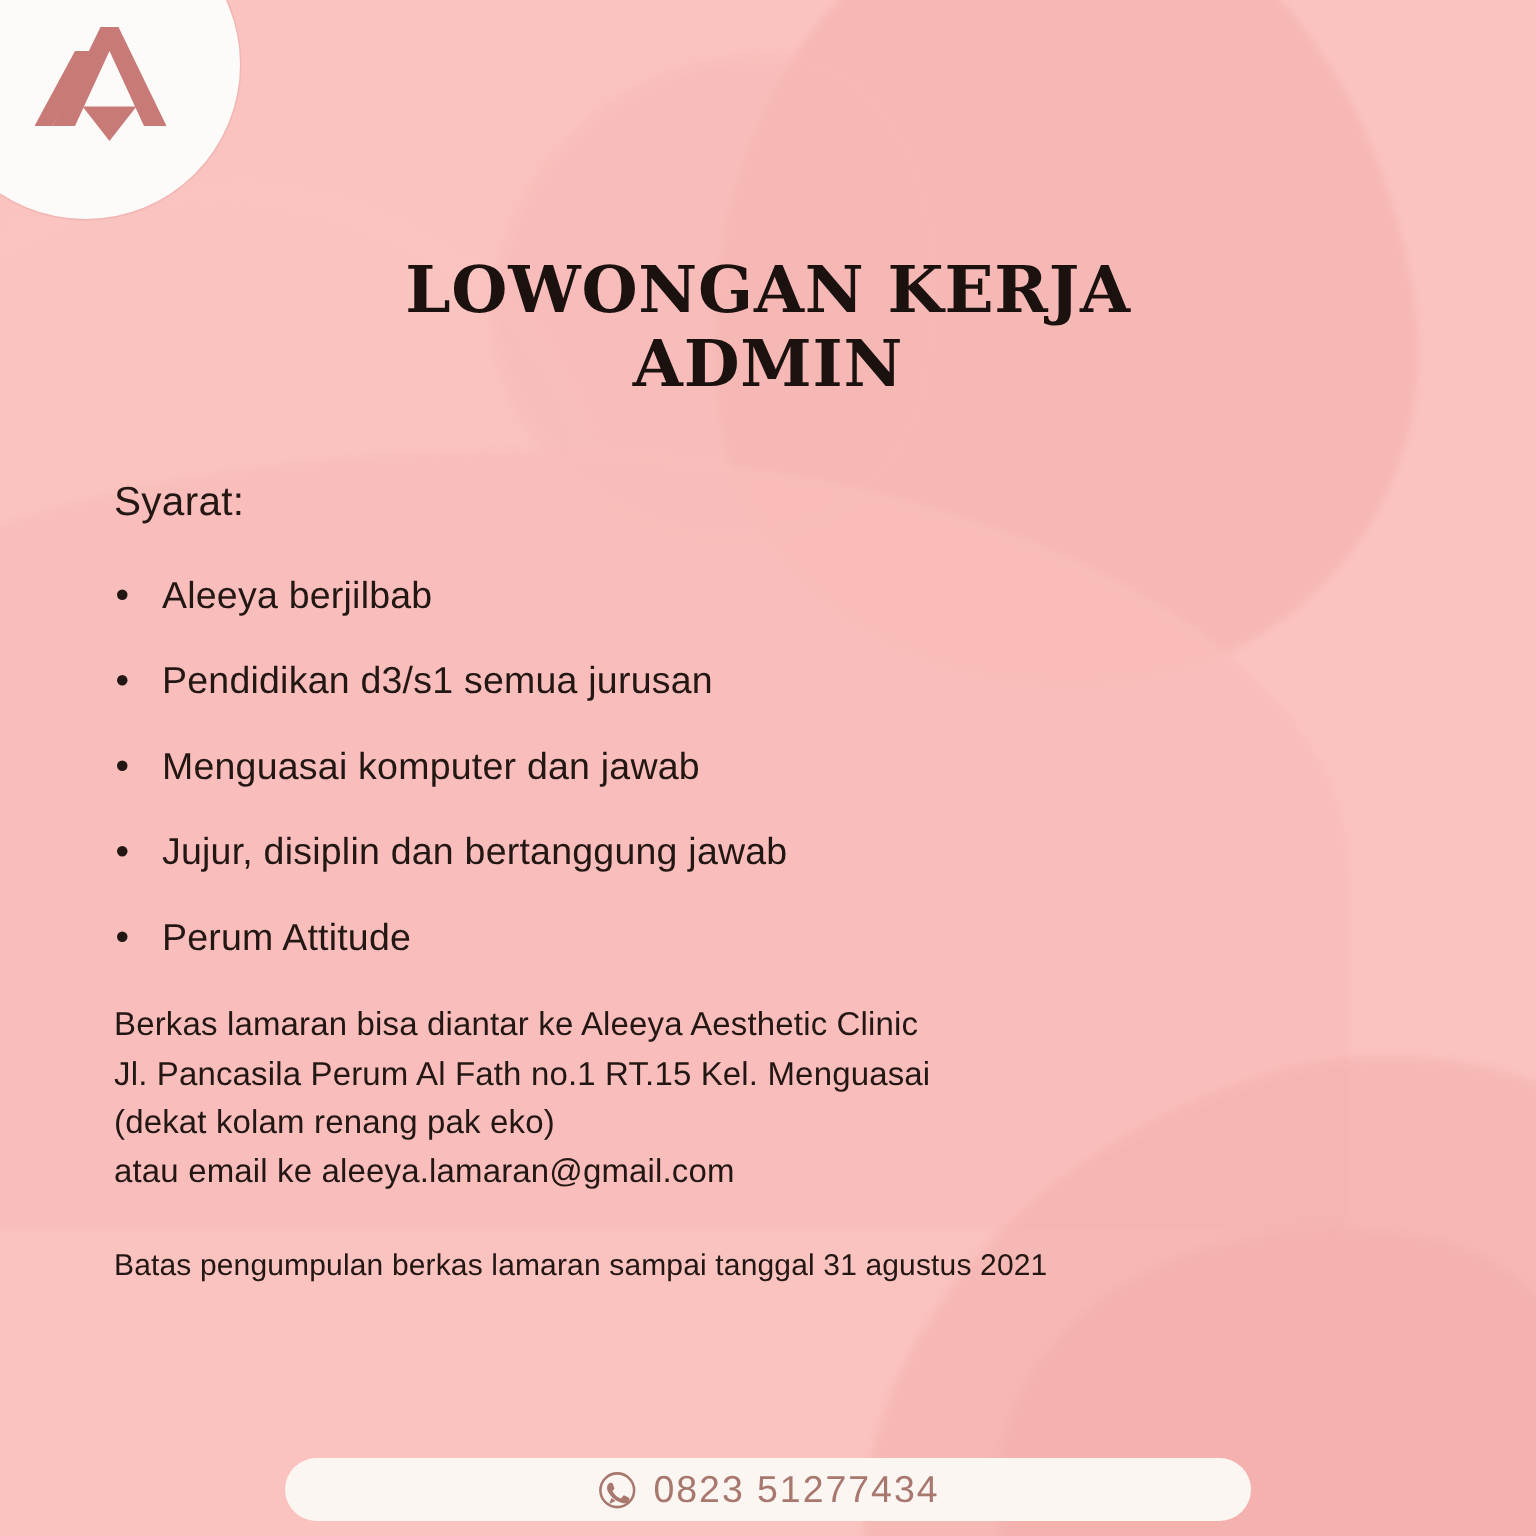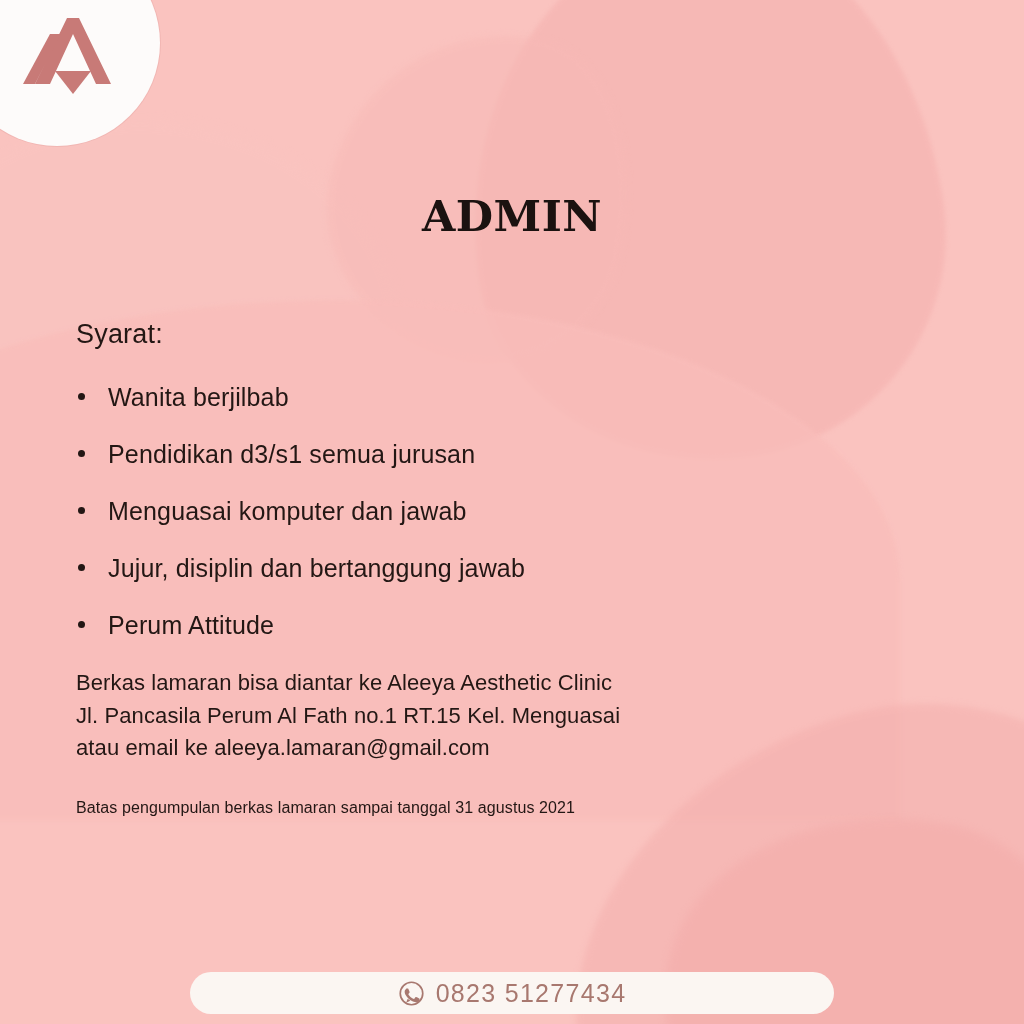--- a/index.html
+++ b/index.html
@@ -133,21 +133,21 @@
     font-weight: 700;
     letter-spacing: .5px;
     line-height: 1.05;
     margin: 0;
   }
   .title-line2 {
     font-size: 43px;
     font-weight: 700;
     letter-spacing: .5px;
     line-height: 1.05;
-    margin: 22px 0 0 0;
+    margin: 4px 0 0 0;
   }
 
   
   .content {
     position: absolute;
     left: 76px;
     top: 318px;
     right: 60px;
     color: #231714;
   }
@@ -183,21 +183,21 @@
   .address-block {
     margin-top: 22px;
     font-size: 22px;
     line-height: 1.48;
     letter-spacing: .1px;
   }
   .address-block div { white-space: pre; }
 
   .deadline {
     margin-top: 32px;
-    font-size: 16px;
+    font-size: 20px;
     line-height: 1.4;
     letter-spacing: .1px;
   }
 
   
   .footer-pill {
     position: absolute;
     left: 190px;
     top: 972px;
     width: 644px;
@@ -245,31 +245,32 @@
         <g fill="#C87A77">
           <path d="M44 2 L56 2 L88 68 L73 68 L50 18 L27 68 L12 68 Z"></path>
           <path d="M27 18 L38 18 L12 68 L0 68 Z"></path>
           <path d="M50 55 L68 55 L50 78 L32 55 Z"></path>
         </g>
       </svg>
     </div>
   </div>
 
   <div class="title-block">
+    <p class="title-line1">LOWONGAN KERJA</p>
     <p class="title-line2">ADMIN</p>
   </div>
 
   <div class="content">
 
     <p class="syarat-label">Syarat:</p>
 
     <ul class="req-list">
       <li class="req-item">
         <span class="bullet"></span>
-        <span>Wanita berjilbab</span>
+        <span>Aleeya berjilbab</span>
       </li>
       <li class="req-item">
         <span class="bullet"></span>
         <span>Pendidikan d3/s1 semua jurusan</span>
       </li>
       <li class="req-item">
         <span class="bullet"></span>
         <span>Menguasai komputer dan jawab</span>
       </li>
       <li class="req-item">
@@ -278,20 +279,21 @@
       </li>
       <li class="req-item">
         <span class="bullet"></span>
         <span>Perum Attitude</span>
       </li>
     </ul>
 
     <div class="address-block">
       <div>Berkas lamaran bisa diantar ke Aleeya Aesthetic Clinic</div>
       <div>Jl. Pancasila Perum Al Fath no.1 RT.15 Kel. Menguasai</div>
+      <div>(dekat kolam renang pak eko)</div>
       <div>atau email ke aleeya.lamaran@gmail.com</div>
     </div>
 
     <div class="deadline">Batas pengumpulan berkas lamaran sampai tanggal 31 agustus 2021</div>
   </div>
 
   <div class="footer-pill">
 
     <div class="contact">
       <span>

